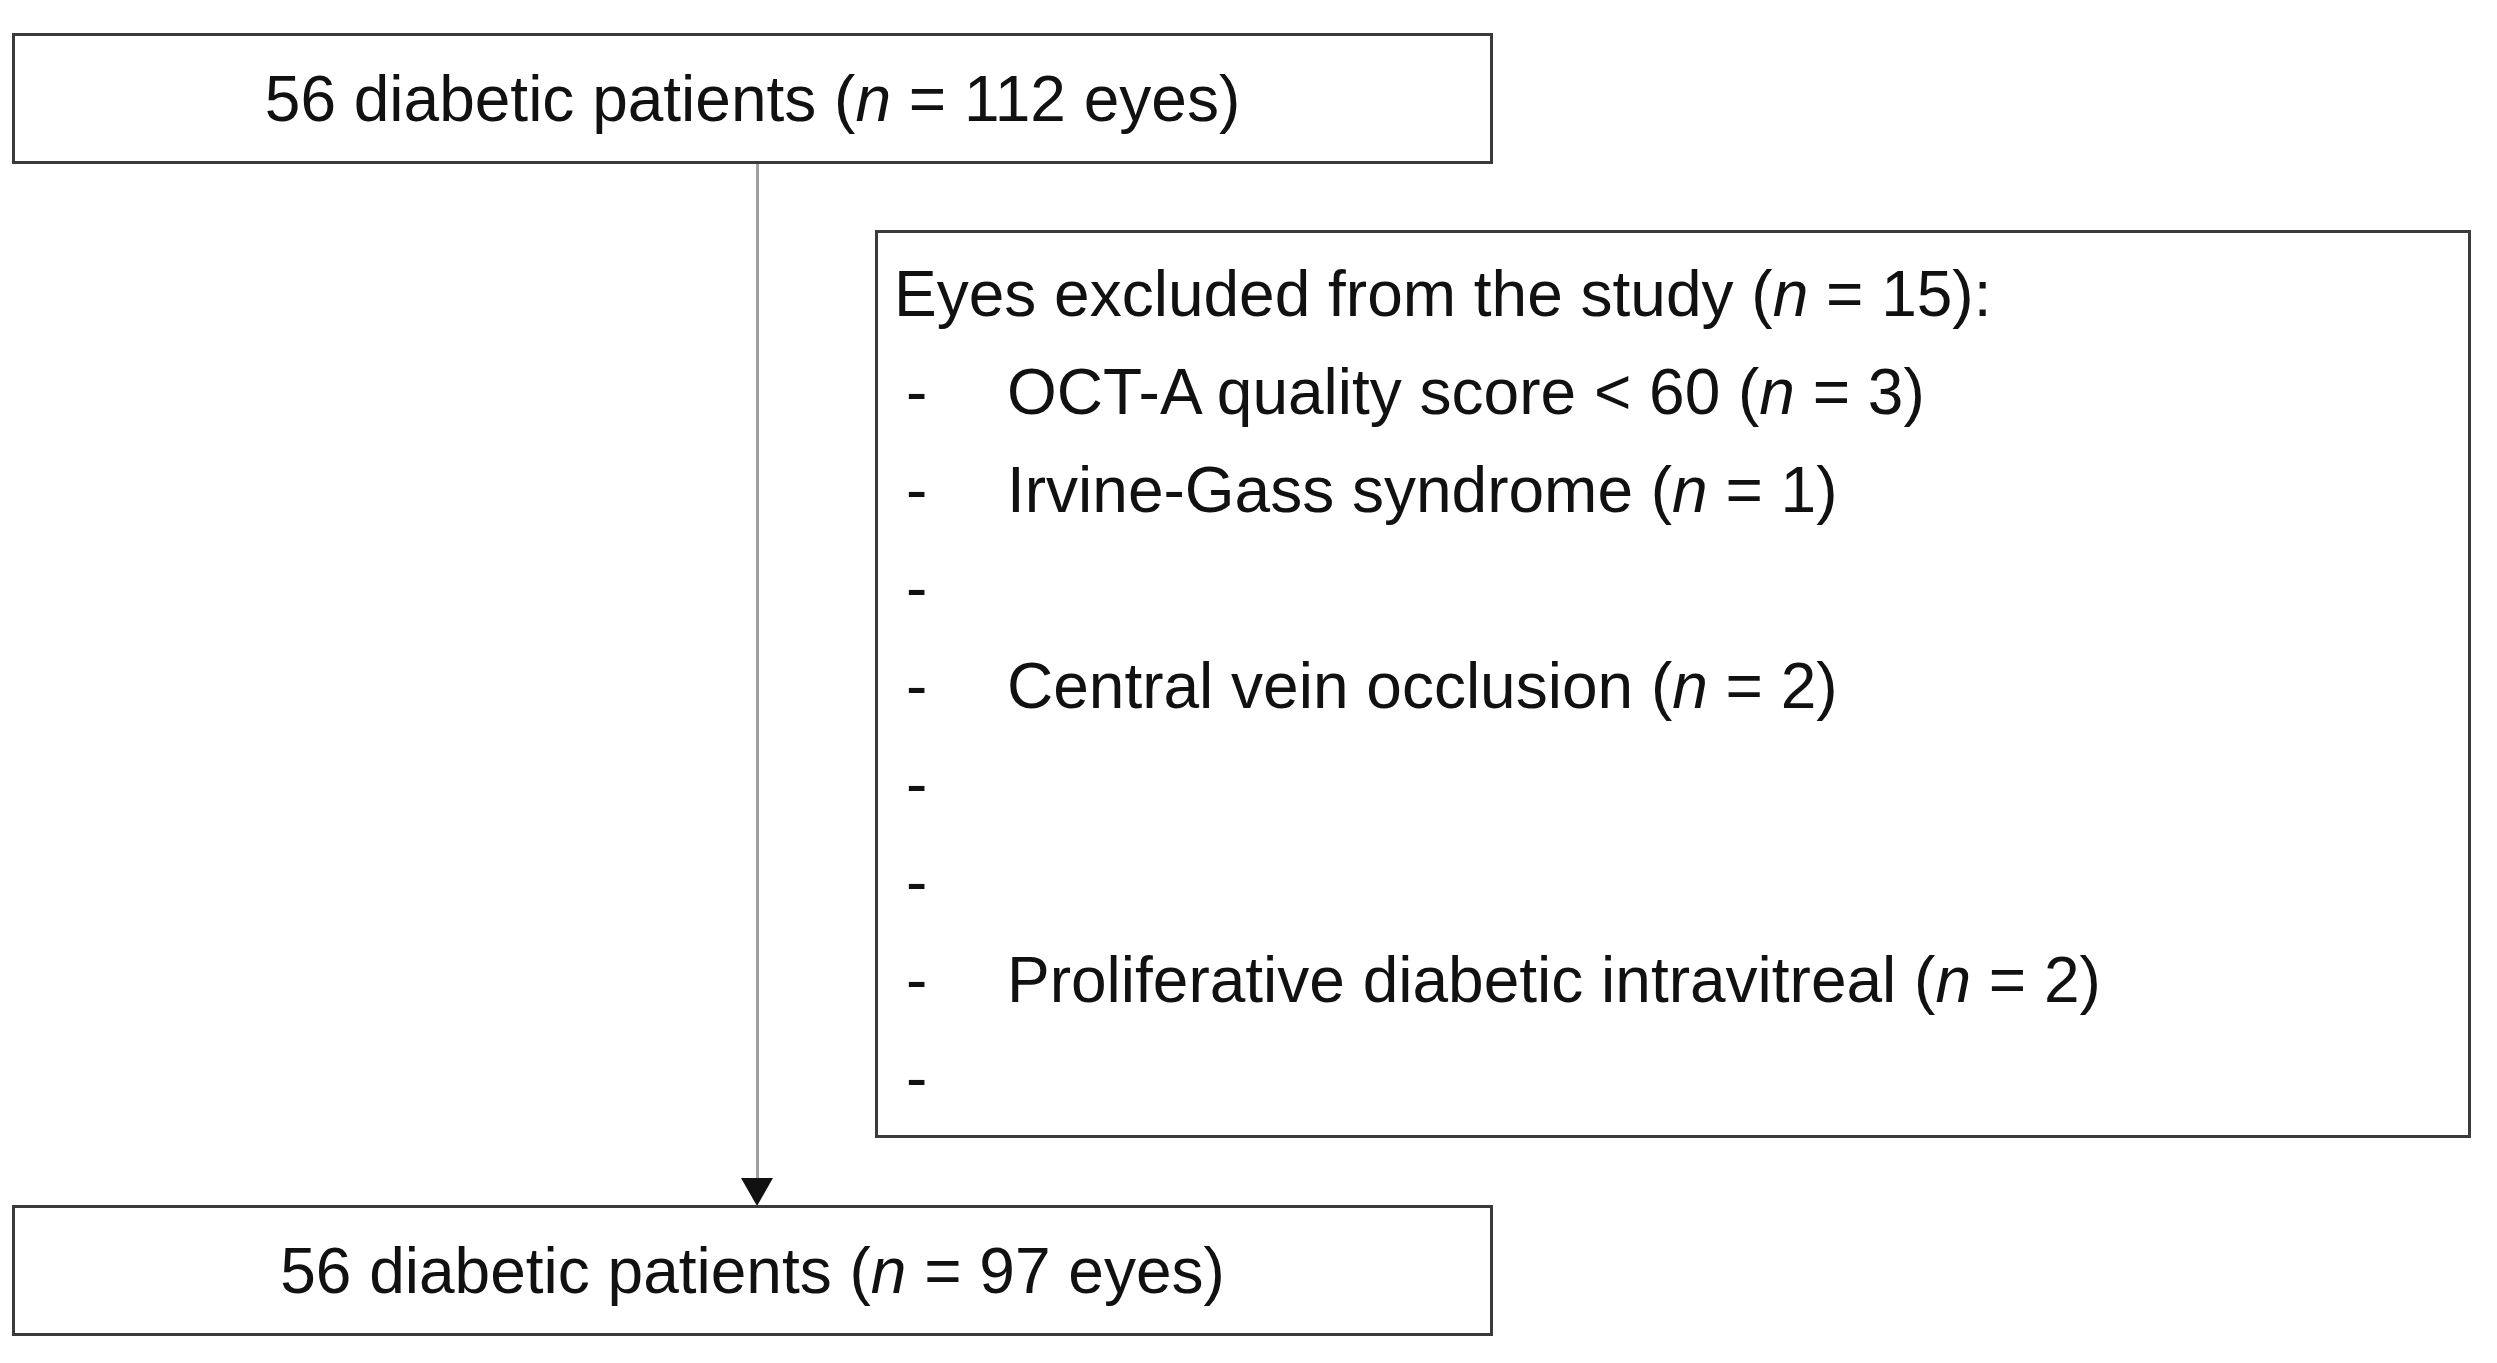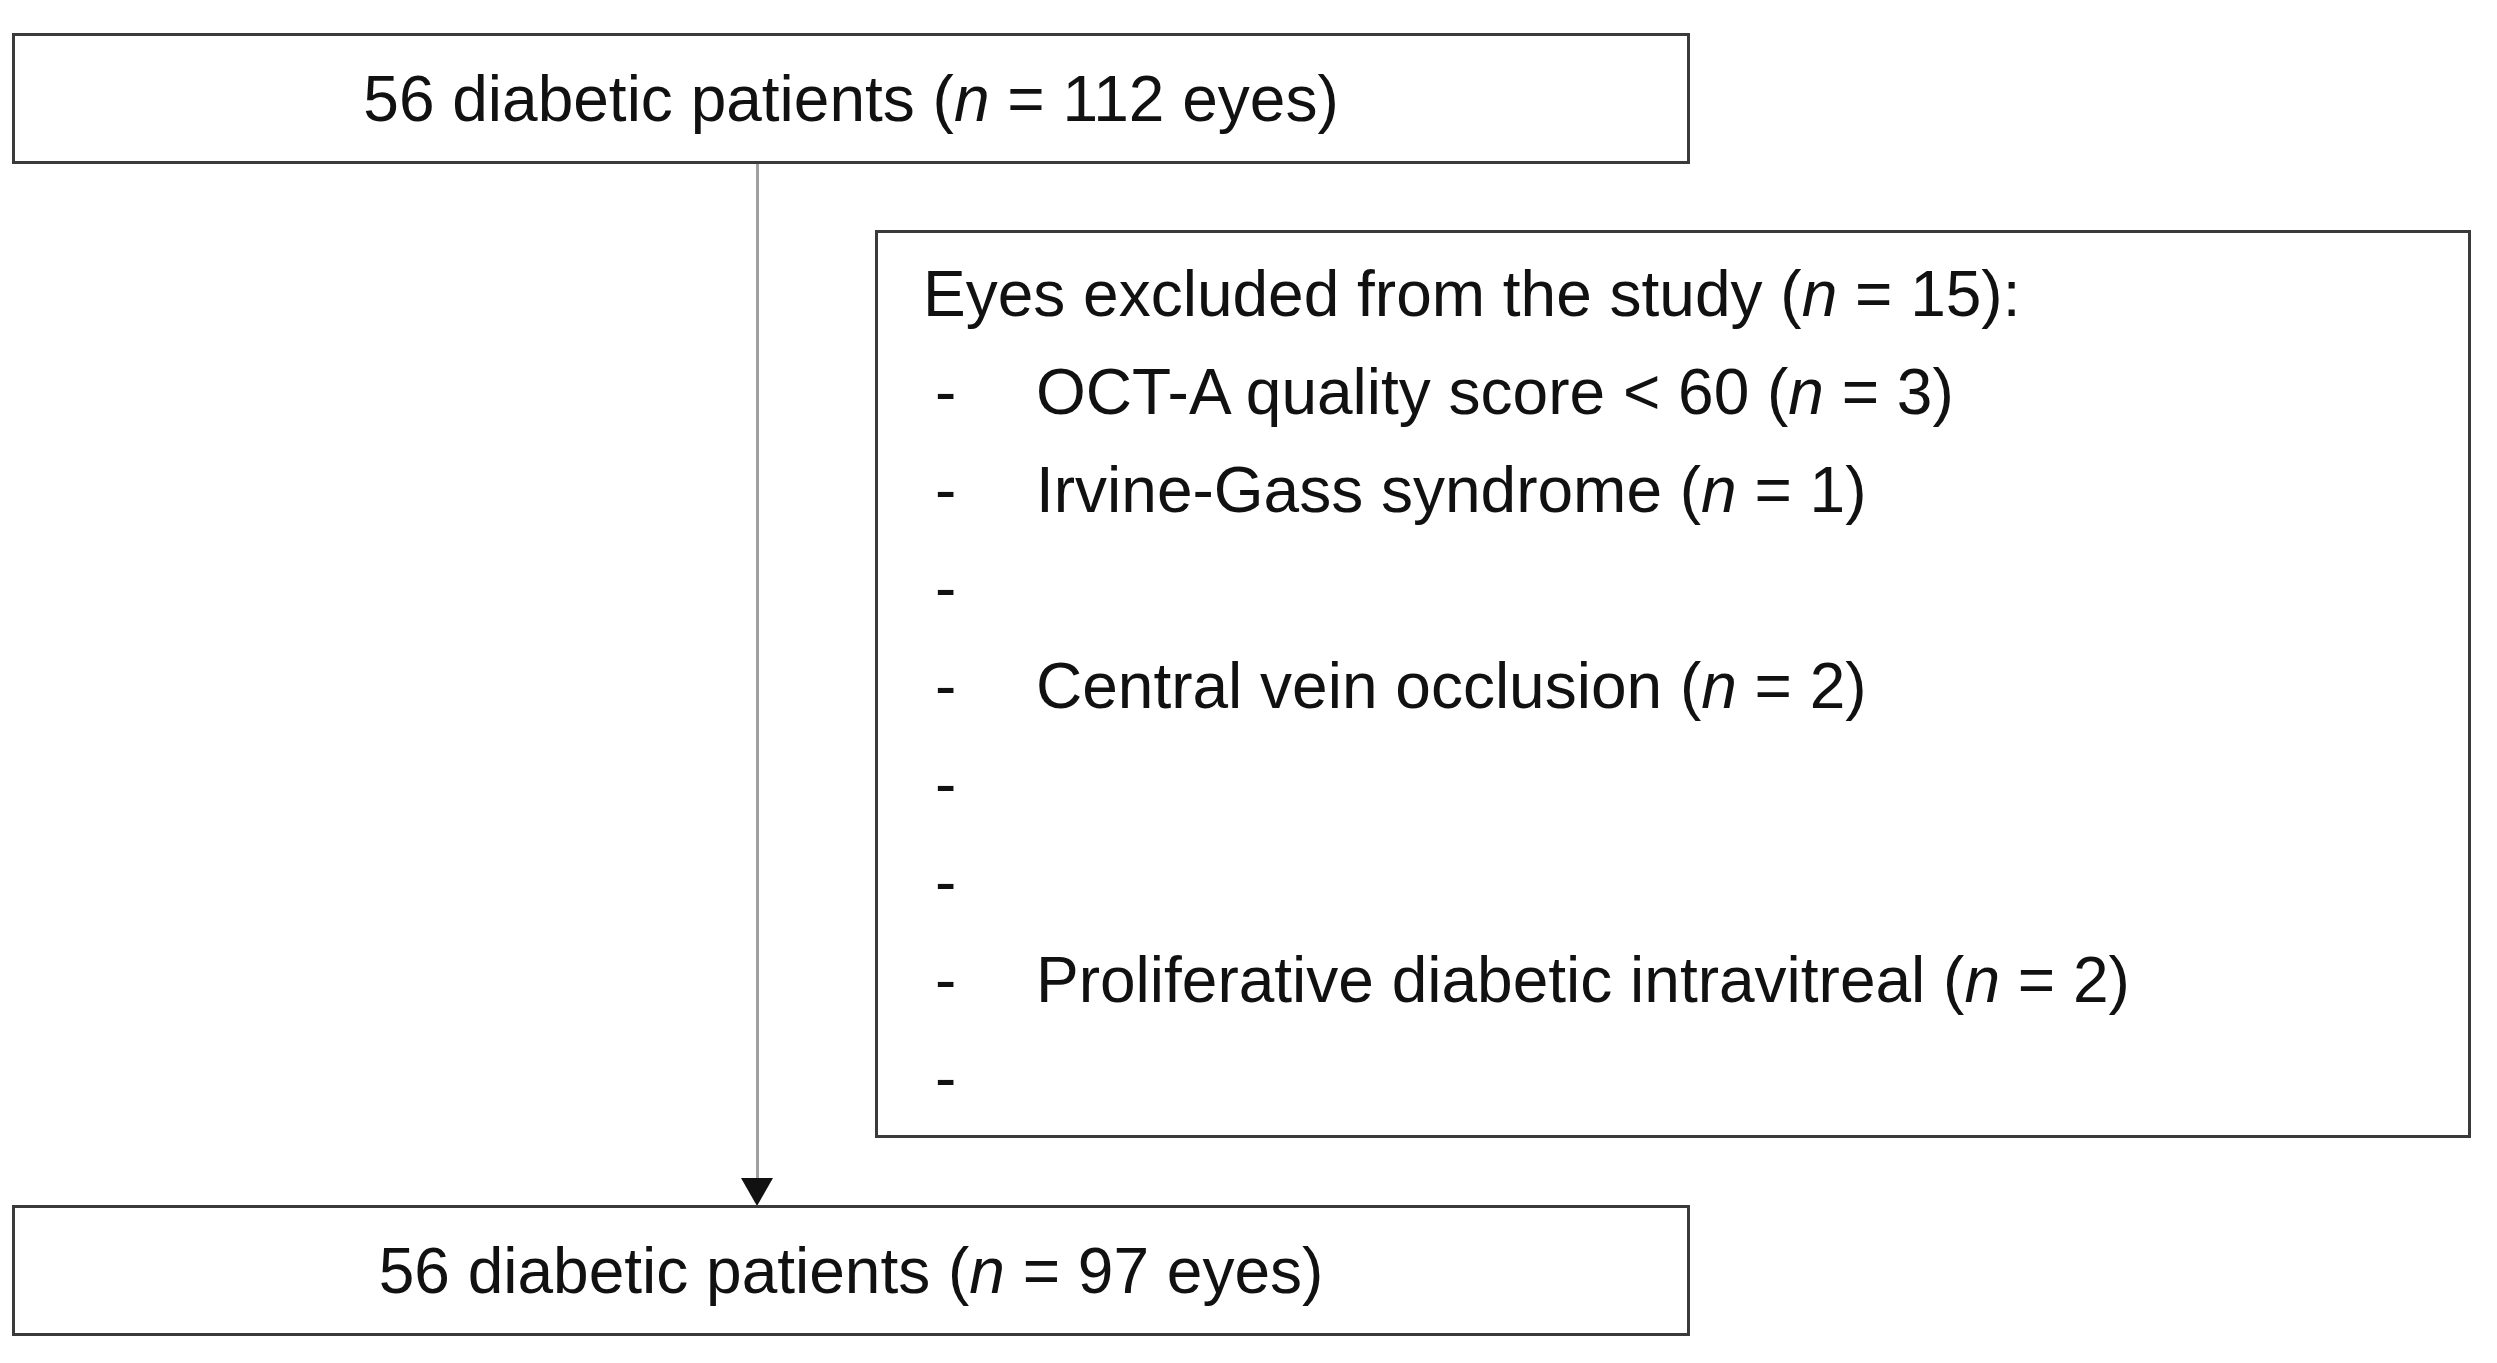--- a/index.html
+++ b/index.html
@@ -13,38 +13,38 @@
     overflow: hidden;
   }
   .box {
     position: absolute;
     box-sizing: border-box;
     border: 3px solid var(--border, #3a3a3a);
     background: #ffffff;
   }
   .patient-box {
     left: 12px;
-    width: 1678px;
+    width: 1481px;
     height: 131px;
     display: flex;
     align-items: center;
     justify-content: center;
     font-size: 64px;
     white-space: nowrap;
   }
   .top-box { top: 33px; }
   .bottom-box { top: 1205px; justify-content: center; }
   .excl-box {
     left: 875px;
     top: 230px;
     width: 1596px;
     height: 908px;
     font-size: 64px;
     line-height: 98px;
-    padding: 12px 24px 0 45px;
+    padding: 12px 24px 0 16px;
     white-space: nowrap;
   }
   .excl-header { line-height: 98px; }
   .bullet-row { display: flex; }
   .dash {
     flex: 0 0 auto;
     margin-left: 12px;
     width: 101px;
   }
   .nvar { font-style: italic; }

